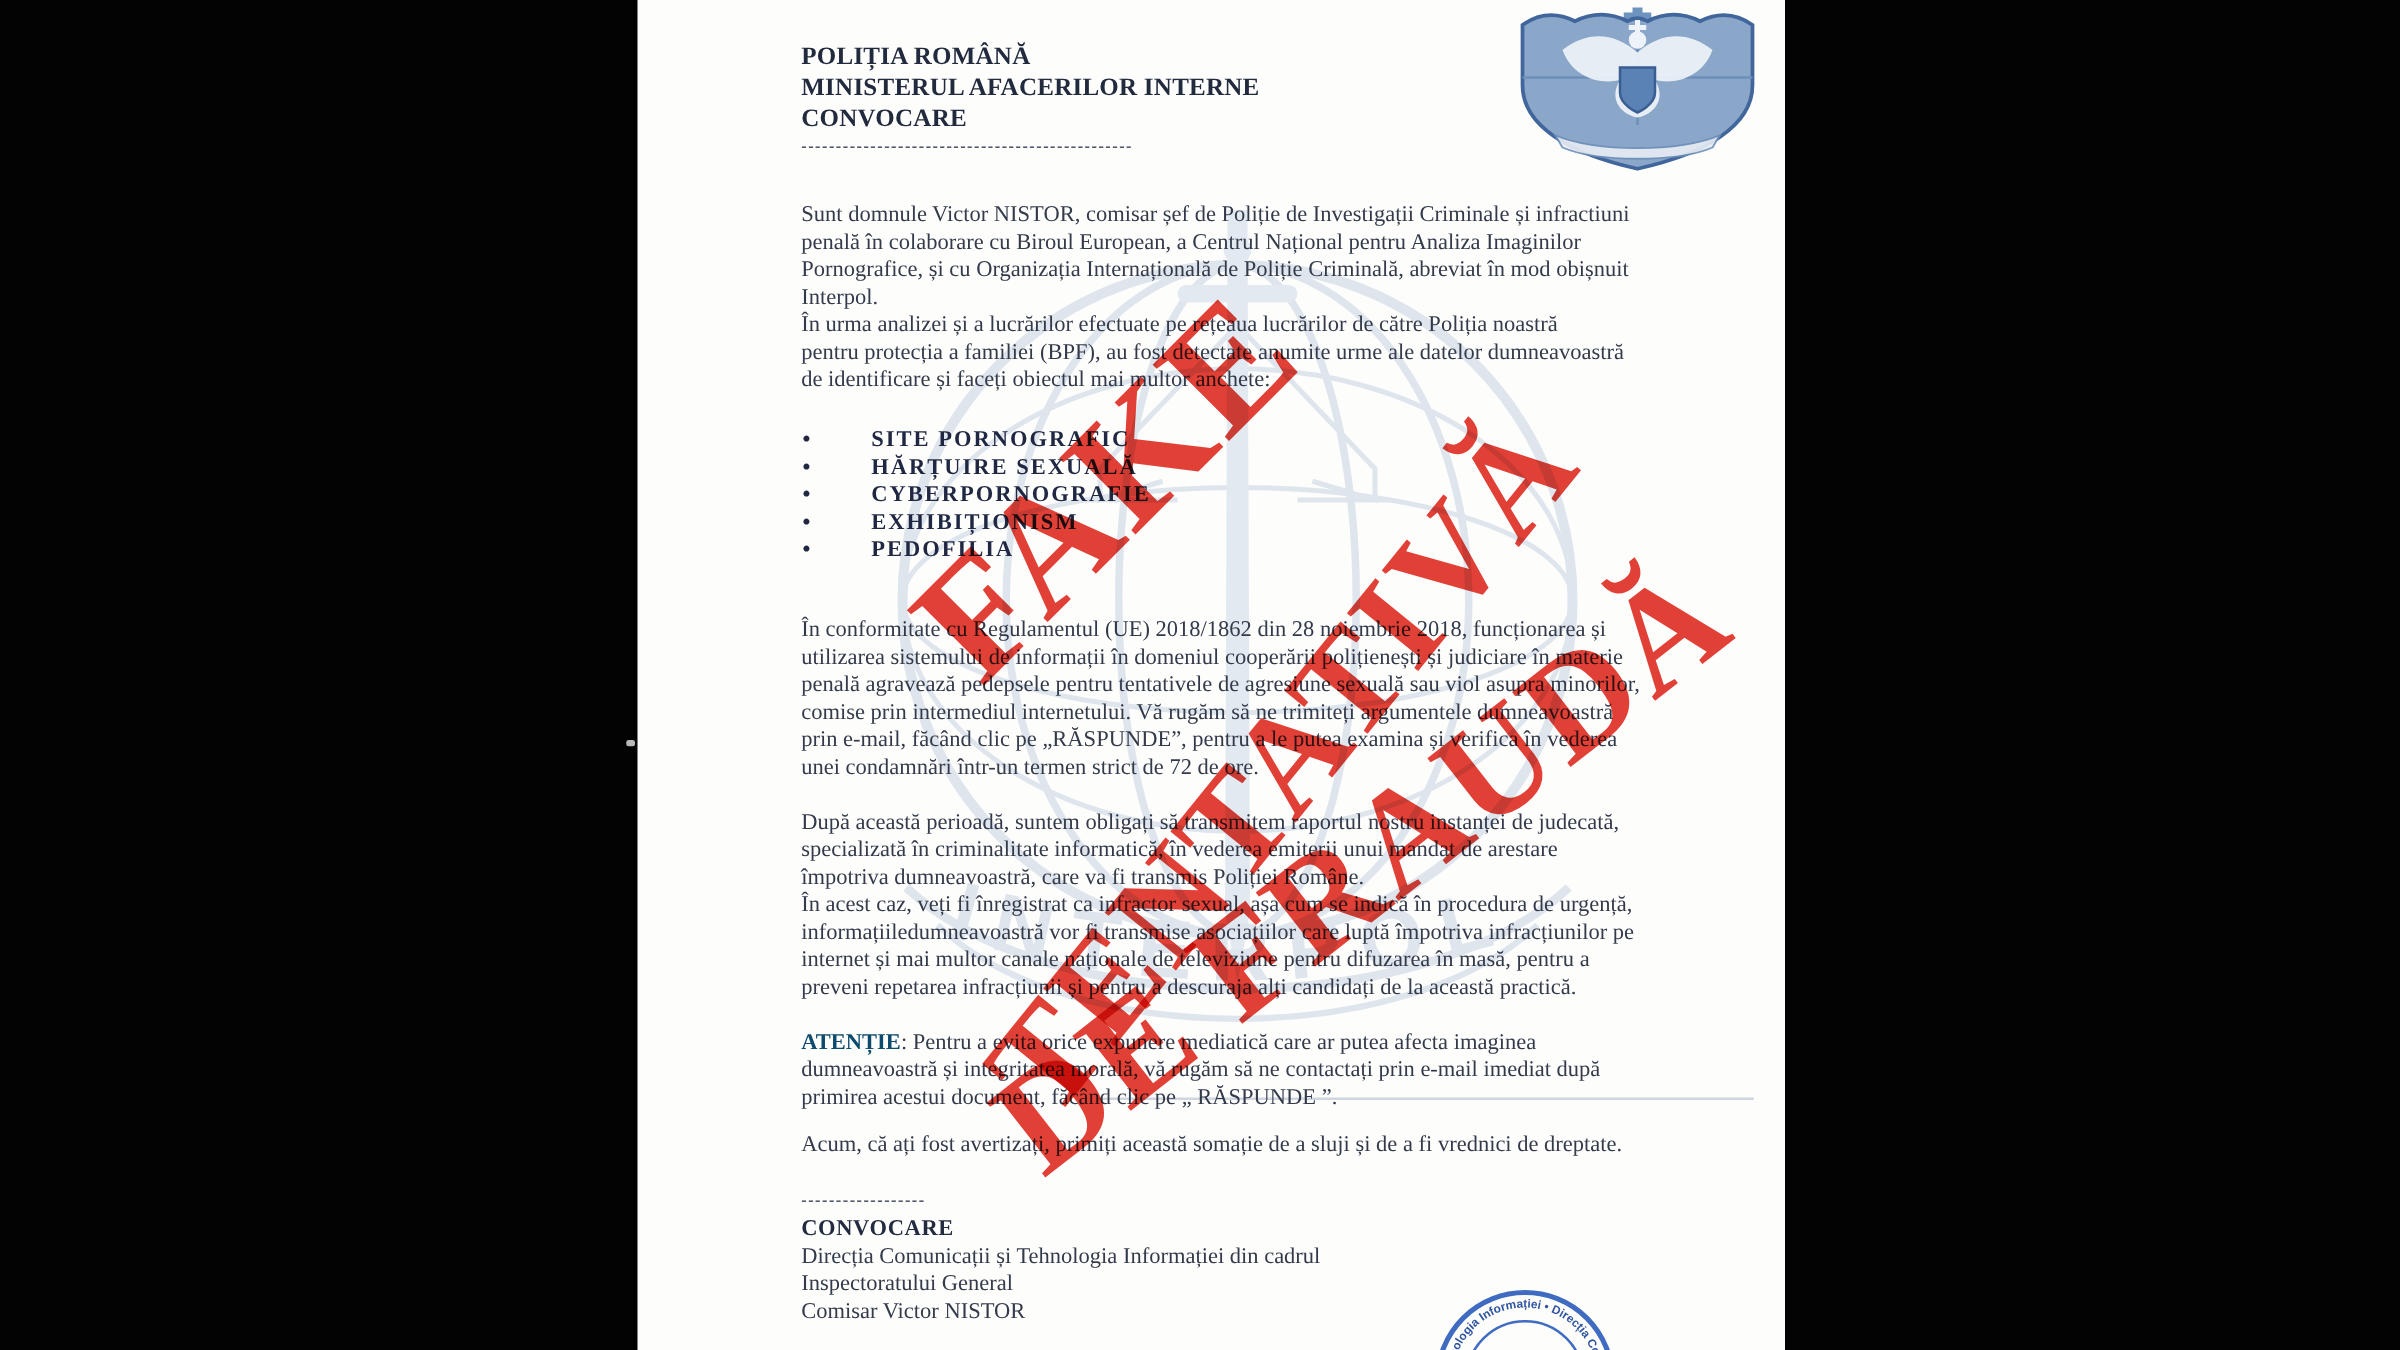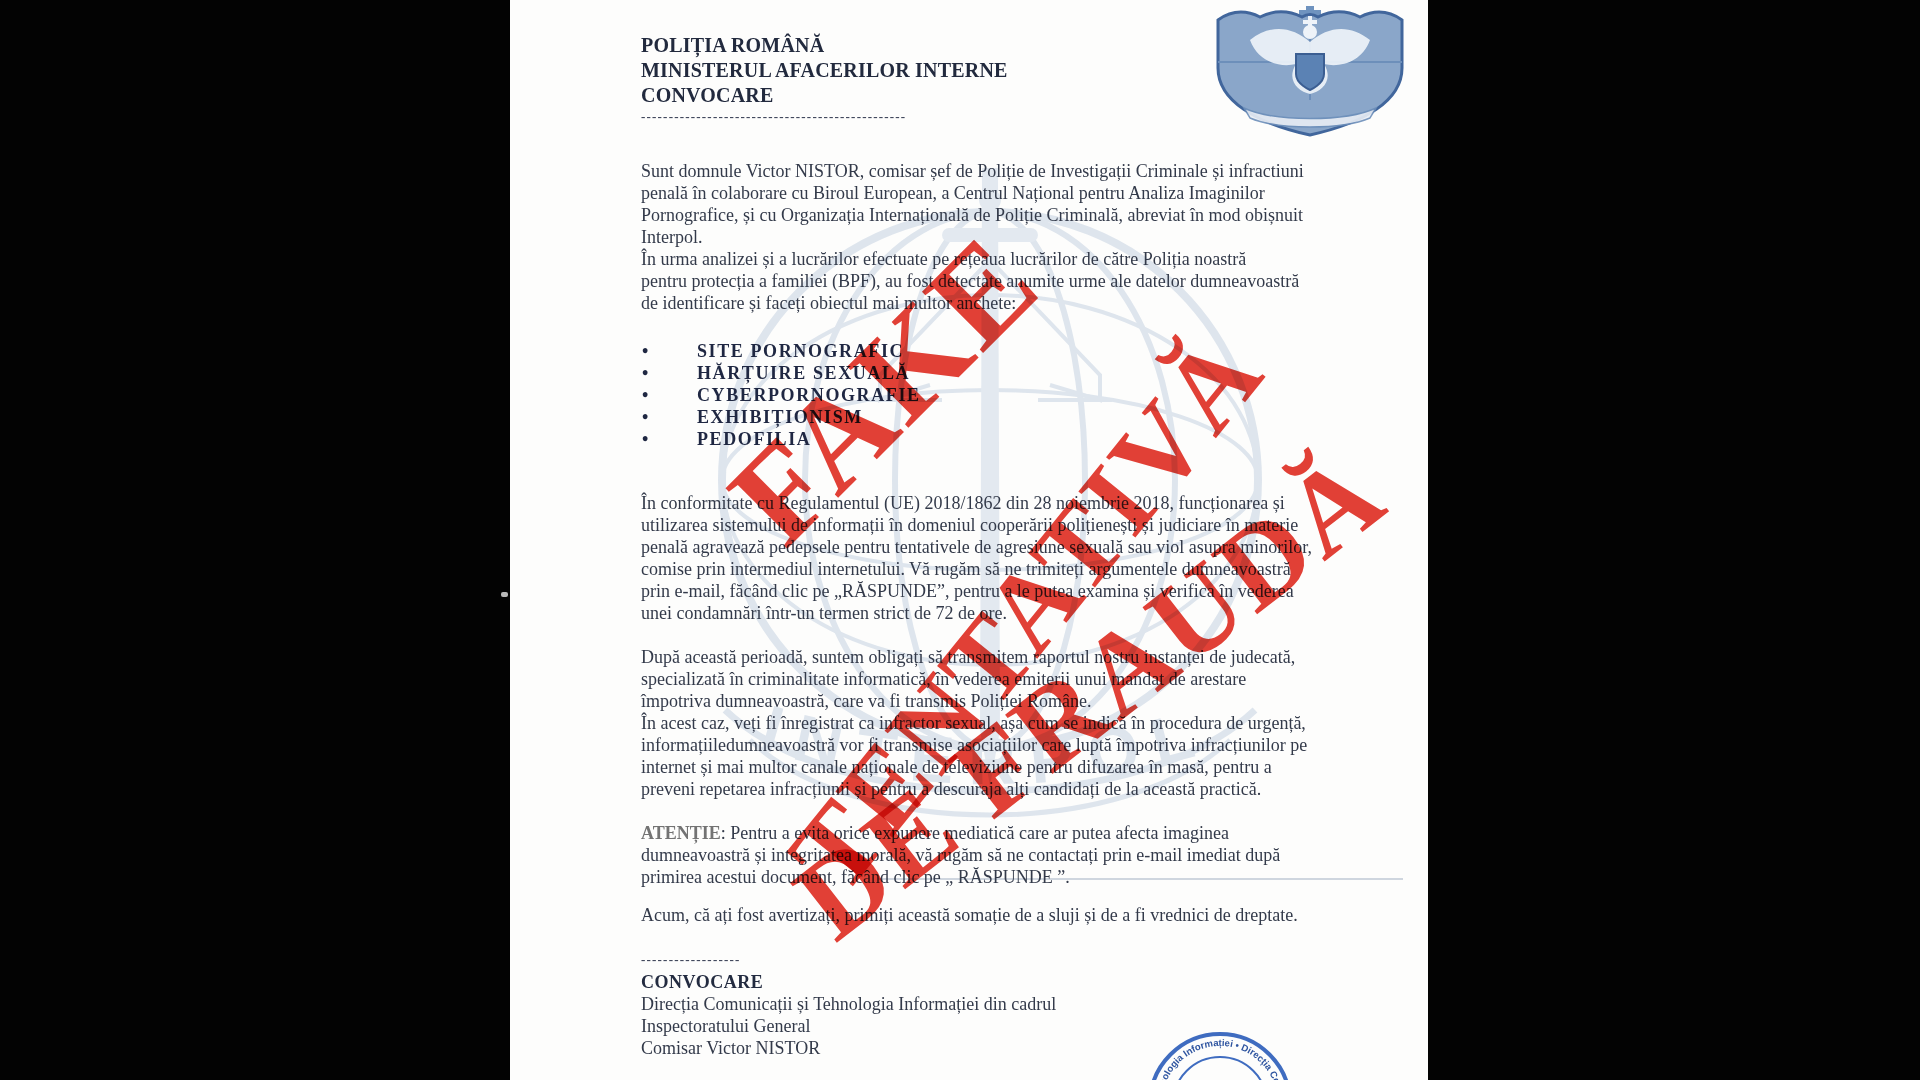--- a/index.html
+++ b/index.html
@@ -13,21 +13,21 @@
   .hdr{top:33px;font-weight:bold;color:#222a3e;font-size:20px;line-height:25px;letter-spacing:.2px;}
   .hdr > div{height:25px;}
   .hdr-divider{top:106px;font-size:13px;letter-spacing:1.2px;color:#3a4156;font-weight:bold;}
   .intro{top:160px;}
   .bullets{top:340px;}
   .bullets > div{font-weight:bold;color:#1f2742;letter-spacing:1.6px;padding-left:56px;position:relative;}
   .bullets > div::before{content:"\2022";position:absolute;left:1px;top:0;letter-spacing:0;}
   .regulation{top:492px;}
   .consequences{top:646px;}
   .attention{top:822px;}
-  .attention .b{font-weight:bold;color:#737373;}
+  .attention .b{font-weight:bold;color:#0c4a6e;}
   .closing{top:904px;}
   .ftr-divider{top:949px;font-size:13px;letter-spacing:1.2px;color:#3a4156;font-weight:bold;}
   .footer{top:971px;}
   .footer > div:first-child{font-weight:bold;color:#232b40;letter-spacing:.5px;}
 
   
   .stamp-line{position:absolute;font-family:"Liberation Serif","DejaVu Serif",serif;font-weight:700;
               color:#e02b20;opacity:.9;mix-blend-mode:multiply;white-space:nowrap;letter-spacing:3px;z-index:30;}
   .stamp-fake {left:374px;top:389px;font-size:132px;transform:translate(-50%,-50%) rotate(-45deg);}
   .stamp-tent {left:516px;top:613px;font-size:112px;transform:translate(-50%,-50%) rotate(-51deg);}

